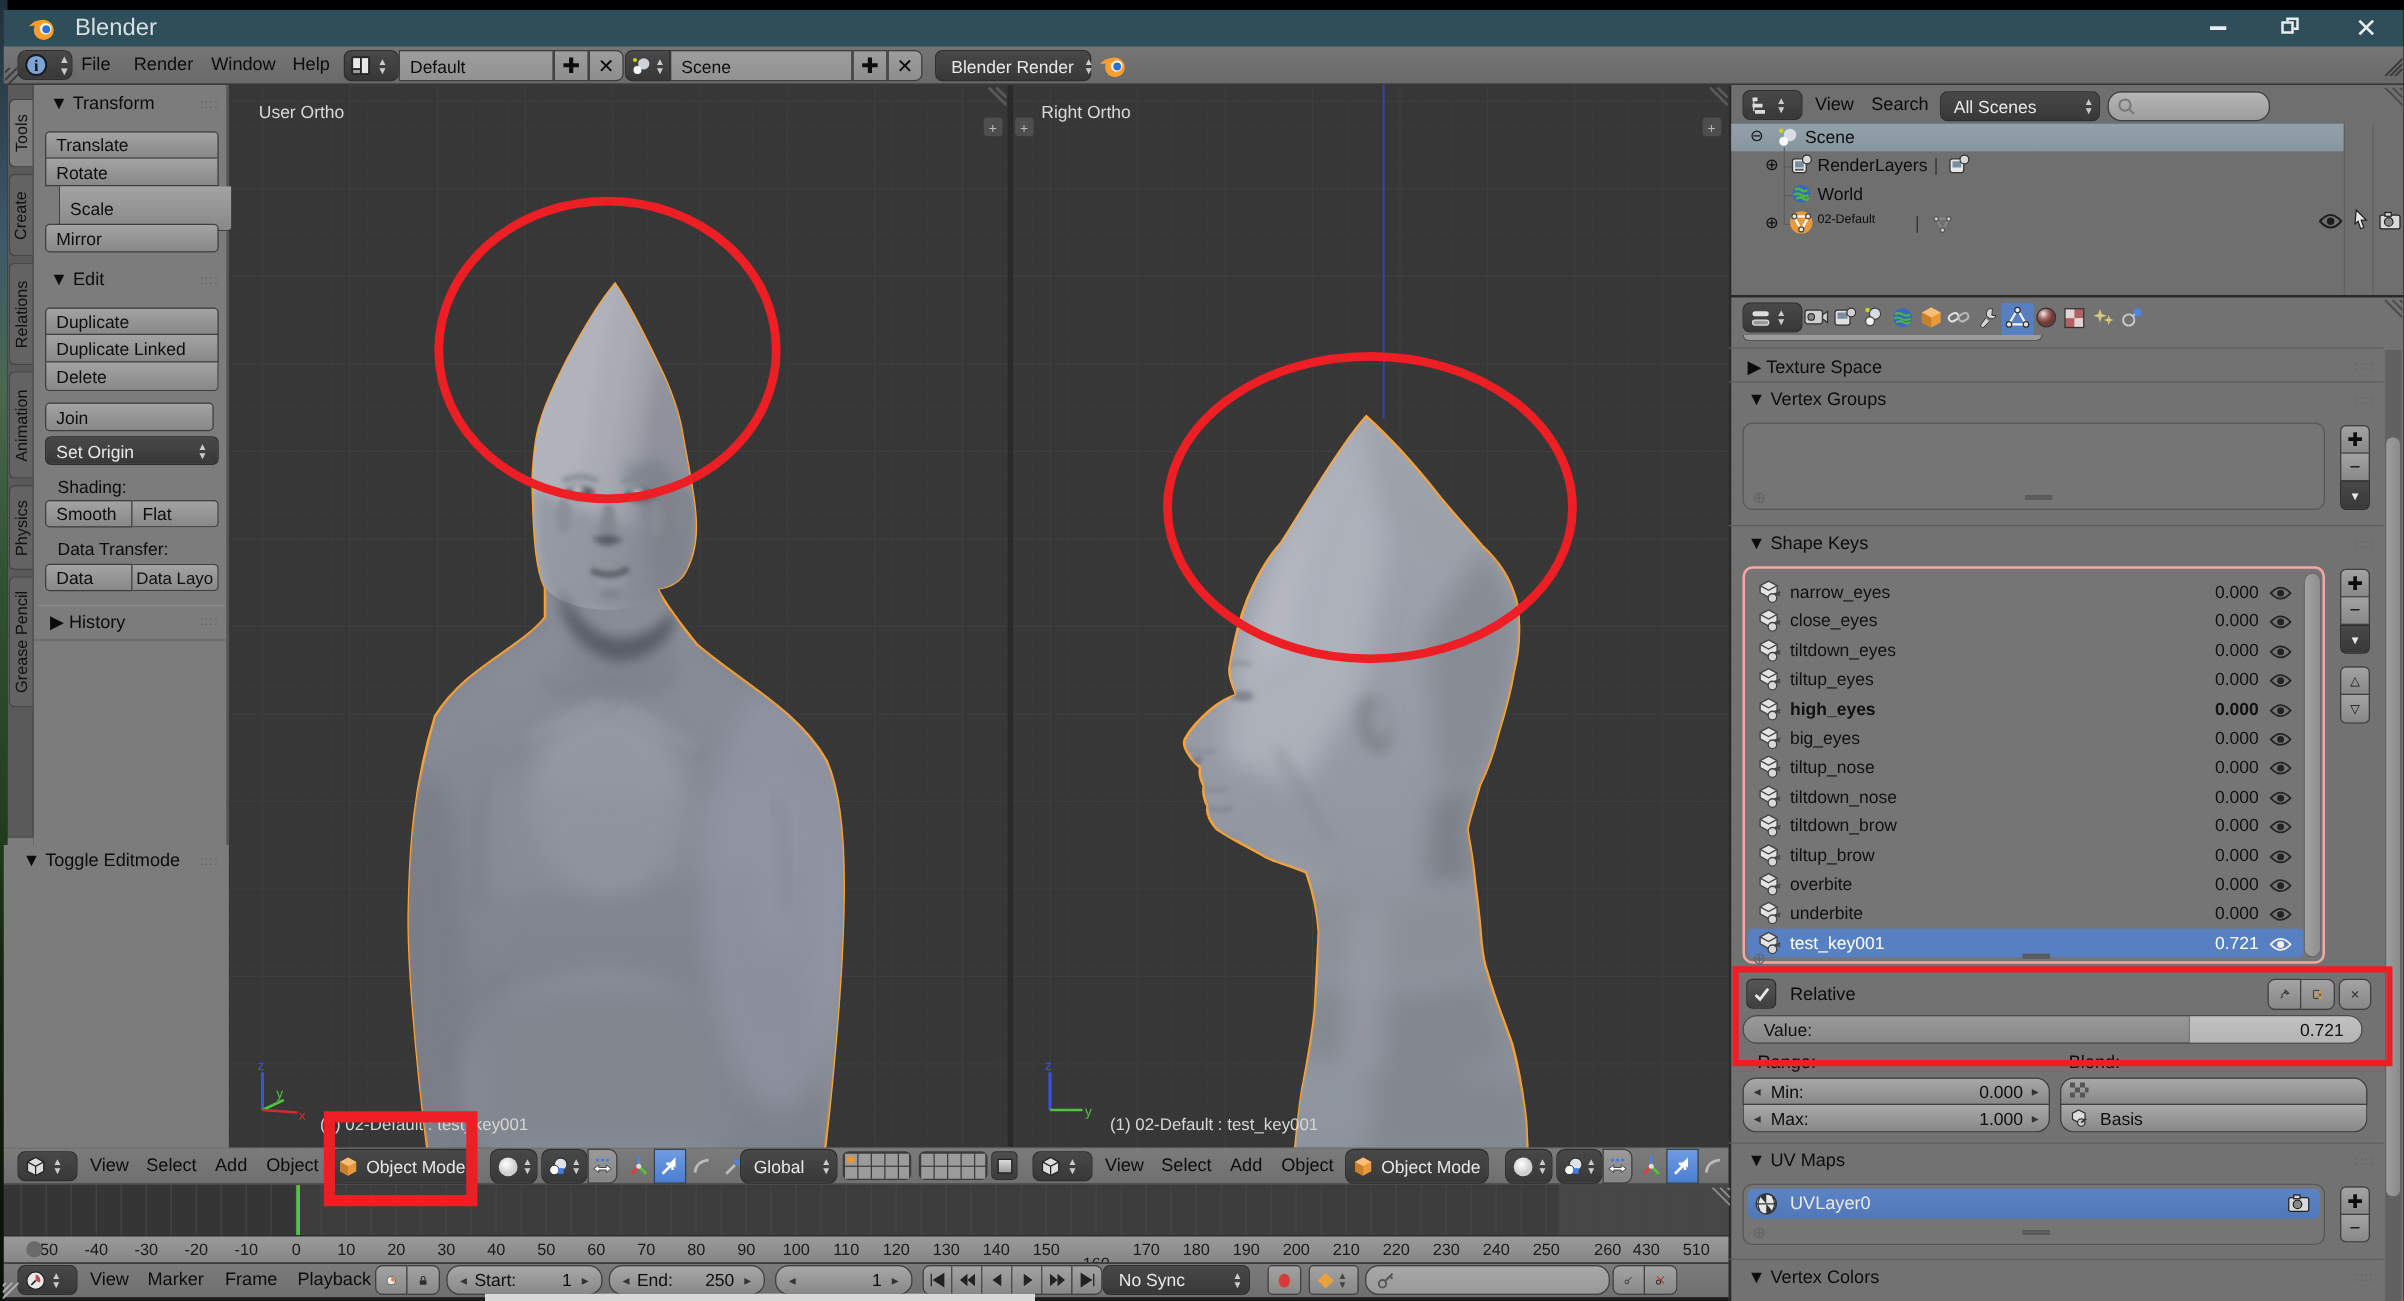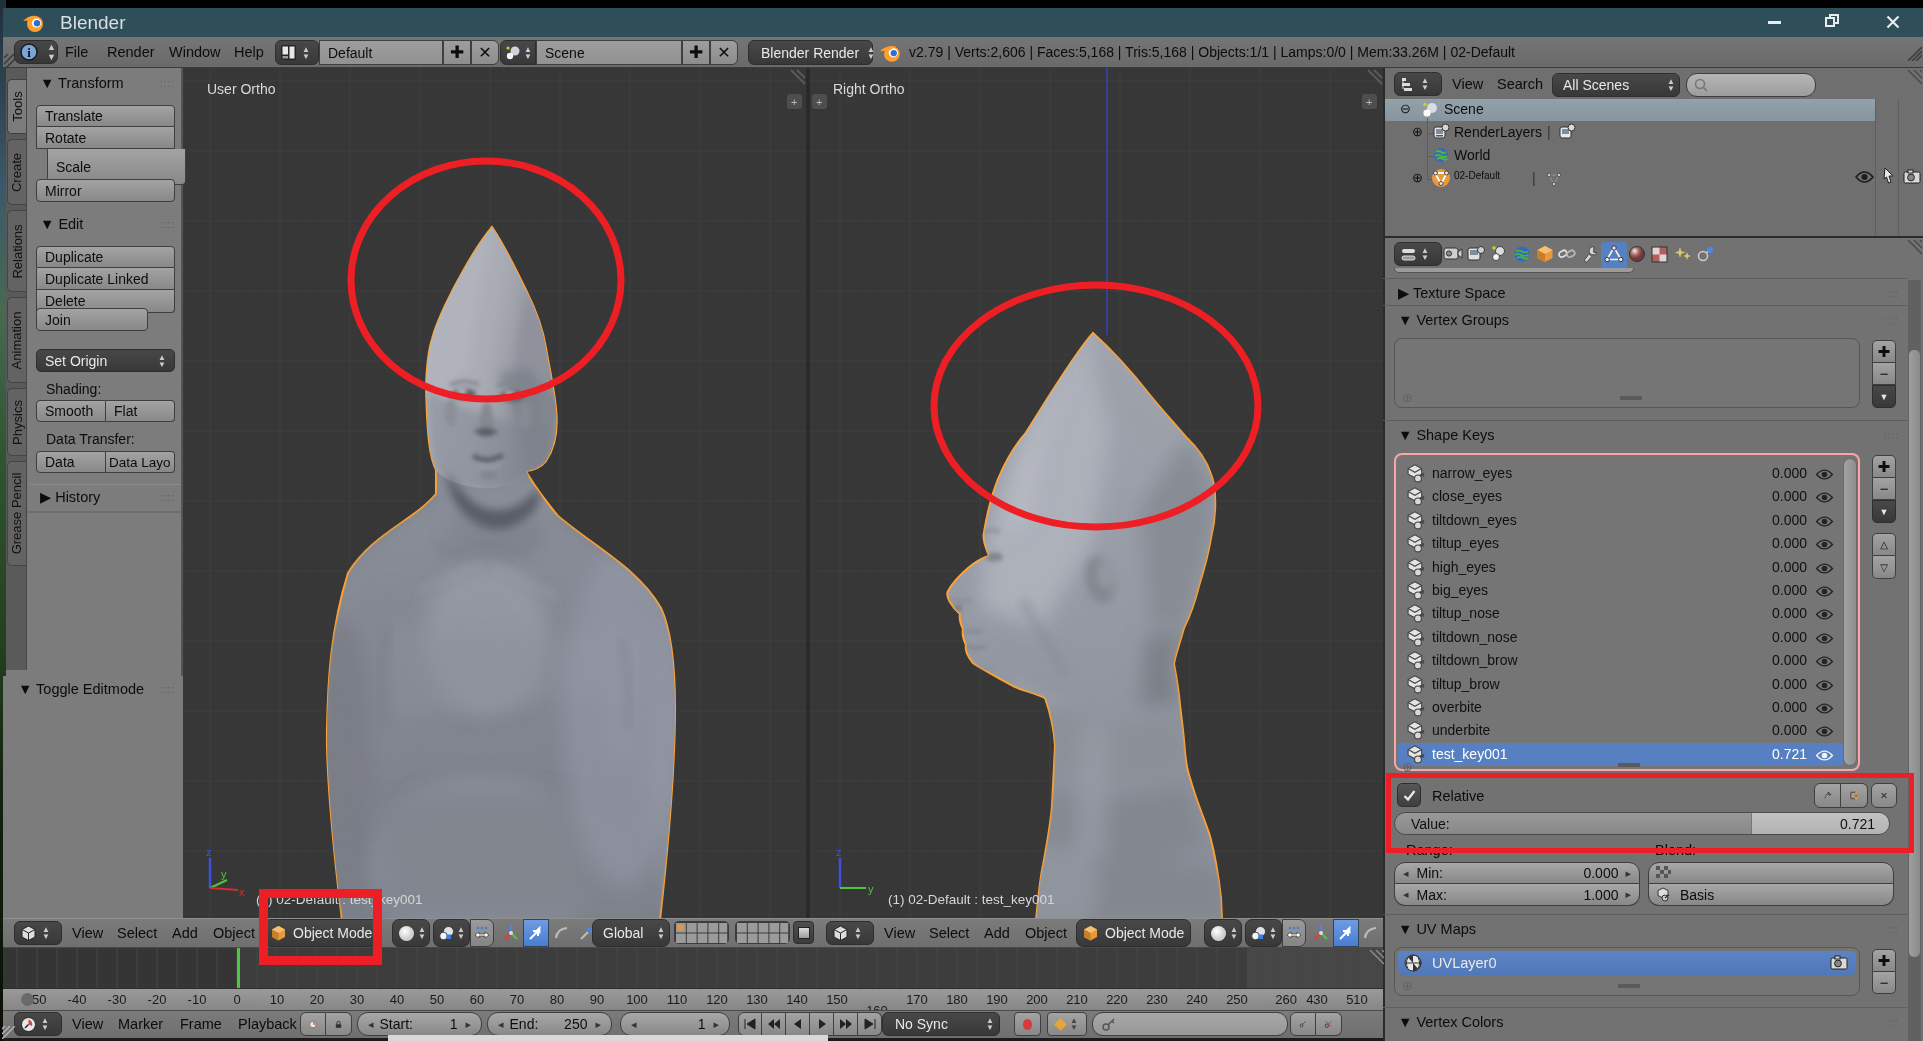--- a/index.html
+++ b/index.html
@@ -72,21 +72,20 @@
  <div class="dk abs" style="left:745px;top:3px;width:125px;height:25px;border-radius:6px;padding-left:12px;white-space:nowrap">Blender&nbsp;Render<span style="margin-left:8px;font-size:8px;color:#ccc;line-height:7px">▲<br>▼</span></div>
  <svg class="abs" style="left:876px;top:4px" width="24" height="24" viewBox="0 0 26 24">
       <circle cx="14" cy="13" r="8.5" fill="#ff9e2c"></circle>
       <circle cx="15.5" cy="11.8" r="5" fill="#fff"></circle>
       <circle cx="16" cy="12.2" r="3.4" fill="#2f6fd0"></circle>
       <path d="M1 10 Q8 3 17 5 L12 9 Z" fill="#ff9e2c"></path>
     </svg>
  <svg class="abs" style="right:1px;top:2px" width="14" height="22">
       <path d="M0 22 L14 8 M4 22 L14 12 M8 22 L14 16" stroke="#3c3c3c" stroke-width="1.6"></path>
     </svg>
-    <div class="hdrtxt abs" style="left:906px;top:7px;font-size:14px">v2.79 | Verts:2,606 | Faces:5,168 | Tris:5,168 | Objects:1/1 | Lamps:0/0 | Mem:33.26M | 02-Default</div>
 </div>
 
 <div class="abs" id="viewL" style="left:183px;top:68px;width:625px;height:850px;background:#373737"></div>
 <div class="abs" style="left:808px;top:68px;width:2px;height:850px;background:#262626"></div>
 <div class="abs" id="viewR" style="left:810px;top:68px;width:573px;height:850px;background:#373737"></div>
 <div class="abs" style="left:183px;top:68px;width:1200px;height:850px;pointer-events:none" id="gridoverlay">
     <svg width="1200" height="850" style="position:absolute;left:0;top:0">
       <line x1="13" y1="0" x2="13" y2="850" stroke="#3a3a3a" stroke-width="1"></line>
       <line x1="27" y1="0" x2="27" y2="850" stroke="#3a3a3a" stroke-width="1"></line>
       <line x1="41" y1="0" x2="41" y2="850" stroke="#3a3a3a" stroke-width="1"></line>
@@ -292,21 +291,21 @@
 <div class="grip abs" style="left:160px;top:78px">::::</div>
 <div class="btn abs" style="left:36px;top:105px;width:139px;height:22px;border-radius:4px 4px 0 0">Translate</div>
 <div class="btn abs" style="left:36px;top:127px;width:139px;height:22px;border-radius:0;border-top:none">Rotate</div>
 <div class="btn abs" style="left:47px;top:149px;width:139px;height:36px;border-radius:0 0 4px 4px;border-top:none">Scale</div>
 <div class="btn abs" style="left:36px;top:179px;width:139px;height:23px">Mirror</div>
 <div class="abs ptxt" style="left:40px;top:216px;font-size:14.5px">▼ Edit</div>
 <div class="grip abs" style="left:160px;top:219px">::::</div>
 <div class="btn abs" style="left:36px;top:246px;width:139px;height:22px;border-radius:4px 4px 0 0">Duplicate</div>
 <div class="btn abs" style="left:36px;top:268px;width:139px;height:22px;border-radius:0;border-top:none">Duplicate Linked</div>
 <div class="btn abs" style="left:36px;top:290px;width:139px;height:23px;border-radius:0 0 4px 4px;border-top:none">Delete</div>
-<div class="btn abs" style="left:36px;top:308px;width:112px;height:23px">Join</div>
+<div class="btn abs" style="left:36px;top:322px;width:135px;height:23px">Join</div>
 <div class="dk abs" style="left:36px;top:349px;width:139px;height:23px;padding:0 8px">Set Origin<span style="margin-left:auto;font-size:8px;color:#ccc;line-height:7px">▲<br>▼</span></div>
 <div class="abs ptxt" style="left:46px;top:381px">Shading:</div>
 <div class="btn abs" style="left:36px;top:400px;width:70px;height:22px;border-radius:4px 0 0 4px">Smooth</div>
 <div class="btn abs" style="left:106px;top:400px;width:69px;height:22px;border-radius:0 4px 4px 0;border-left:none">Flat</div>
 <div class="abs ptxt" style="left:46px;top:431px">Data Transfer:</div>
 <div class="btn abs" style="left:36px;top:451px;width:70px;height:22px;border-radius:4px 0 0 4px">Data</div>
 <div class="btn abs" style="left:106px;top:451px;width:69px;height:22px;border-radius:0 4px 4px 0;border-left:none;padding:0 3px;font-size:13.5px">Data Layo</div>
 <div class="abs" style="left:30px;top:484px;width:150px;height:1px;background:#696969;border-top:1px solid #8d8d8d"></div>
 <div class="abs ptxt" style="left:40px;top:489px;font-size:14.5px">▶ History</div>
 <div class="grip abs" style="left:160px;top:492px">::::</div>
@@ -1066,21 +1065,21 @@
         <circle cx="10.5" cy="12.5" r="2.8" fill="#d8d8d8" stroke="#444" stroke-width="0.9"></circle>
         <path d="M12.5 10.8 L15.5 8.4 M14 9.6 L15.3 11" stroke="#444" stroke-width="1.1"></path>
       </svg>
       <span style="position:absolute;left:34px;top:3px;font-size:14px;color:#101010">tiltup_eyes</span>
       <span style="position:absolute;right:36px;top:3px;font-size:14px;color:#101010">0.000</span>
       <svg width="19" height="13" viewBox="0 0 19 14" style="position:absolute;right:9px;top:6px">
         <path d="M1 7 Q9.5 -2.5 18 7 Q9.5 16.5 1 7 Z" fill="none" stroke="#242424" stroke-width="1.5"></path>
         <circle cx="9.5" cy="7" r="3" fill="#242424"></circle>
       </svg>
     </div>
-    <div style="position:absolute;left:2px;top:100.6px;width:445px;height:23px;">
+    <div style="position:absolute;left:2px;top:100.6px;width:445px;height:23px;font-weight:bold;">
       <svg width="21" height="21" viewBox="0 0 17 17" style="position:absolute;left:7px;top:1px">
         <path d="M8 1.5 L13.5 4.5 V9 L8 12 L2.5 9 V4.5 Z" fill="#e3e3e3" stroke="#444" stroke-width="0.9"></path>
         <path d="M2.5 4.5 L8 7.5 L13.5 4.5" fill="none" stroke="#444" stroke-width="0.9"></path>
         <circle cx="10.5" cy="12.5" r="2.8" fill="#d8d8d8" stroke="#444" stroke-width="0.9"></circle>
         <path d="M12.5 10.8 L15.5 8.4 M14 9.6 L15.3 11" stroke="#444" stroke-width="1.1"></path>
       </svg>
       <span style="position:absolute;left:34px;top:3px;font-size:14px;color:#101010">high_eyes</span>
       <span style="position:absolute;right:36px;top:3px;font-size:14px;color:#101010">0.000</span>
       <svg width="19" height="13" viewBox="0 0 19 14" style="position:absolute;right:9px;top:6px">
         <path d="M1 7 Q9.5 -2.5 18 7 Q9.5 16.5 1 7 Z" fill="none" stroke="#242424" stroke-width="1.5"></path>

